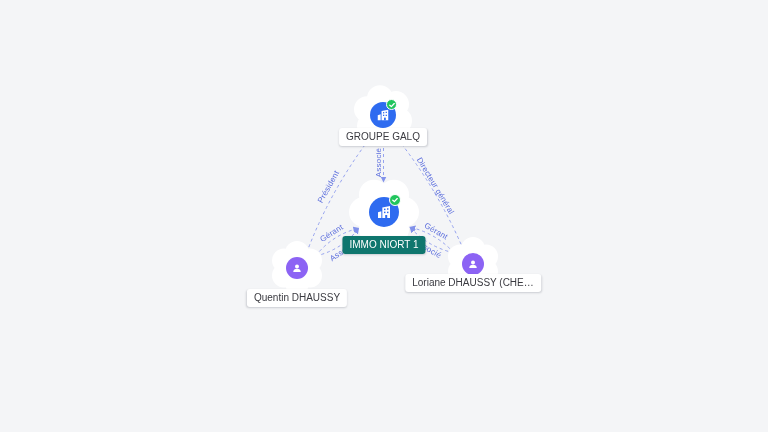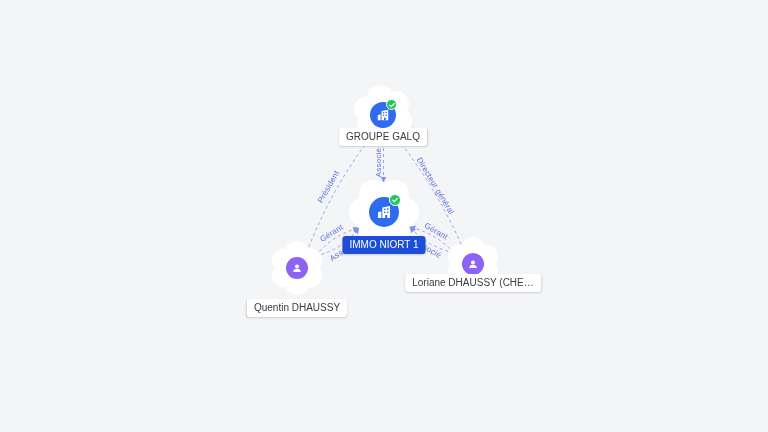--- a/index.html
+++ b/index.html
@@ -29,21 +29,21 @@
     position:absolute; width:11px; height:11px; border-radius:50%;
     background:#21c55d; border:1.5px solid #ffffff;
     display:flex; align-items:center; justify-content:center; z-index:4;
   }
   .chip {
     position:absolute; transform:translateX(-50%);
     background:#ffffff; color:#3a3a40; font-size:10px; line-height:1;
     padding:4px 7px; border-radius:3px; white-space:nowrap;
     box-shadow:0 1px 2px rgba(60,64,80,.22); cursor:pointer; z-index:4;
   }
-  .chip-selected { background:#1d4ed8; color:#ffffff; }
+  .chip-selected { background:#0f766e; color:#ffffff; }
 </style>
 </head>
 <body>
 
 <div class="stage">
 
   <svg class="layer" width="768" height="432" viewBox="0 0 768 432">
     <defs>
       <marker id="arw" markerWidth="7" markerHeight="7" refX="5.5" refY="3" orient="auto">
         <path d="M0 0 L6 3 L0 6 Z" fill="#8292ea"></path>
@@ -154,21 +154,21 @@
     <div class="chip chip-selected" style="top:24px">IMMO NIORT 1</div>
   </div>
 
   <div class="node" style="left:297px;top:268px">
     <div class="circle person c22">
       <svg width="12" height="12" viewBox="0 0 24 24">
         <circle cx="12" cy="9" r="4" fill="#ffffff"></circle>
         <path d="M4.5 20c0-4.2 3.3-6.5 7.5-6.5s7.5 2.3 7.5 6.5z" fill="#ffffff"></path>
       </svg>
     </div>
-    <div class="chip" style="top:31px">Quentin DHAUSSY</div>
+    <div class="chip" style="top:21px">Quentin DHAUSSY</div>
   </div>
 
   <div class="node" style="left:473px;top:264px">
     <div class="circle person c22">
       <svg width="12" height="12" viewBox="0 0 24 24">
         <circle cx="12" cy="9" r="4" fill="#ffffff"></circle>
         <path d="M4.5 20c0-4.2 3.3-6.5 7.5-6.5s7.5 2.3 7.5 6.5z" fill="#ffffff"></path>
       </svg>
     </div>
     <div class="chip" style="top:10px">Loriane DHAUSSY (CHE…</div>

